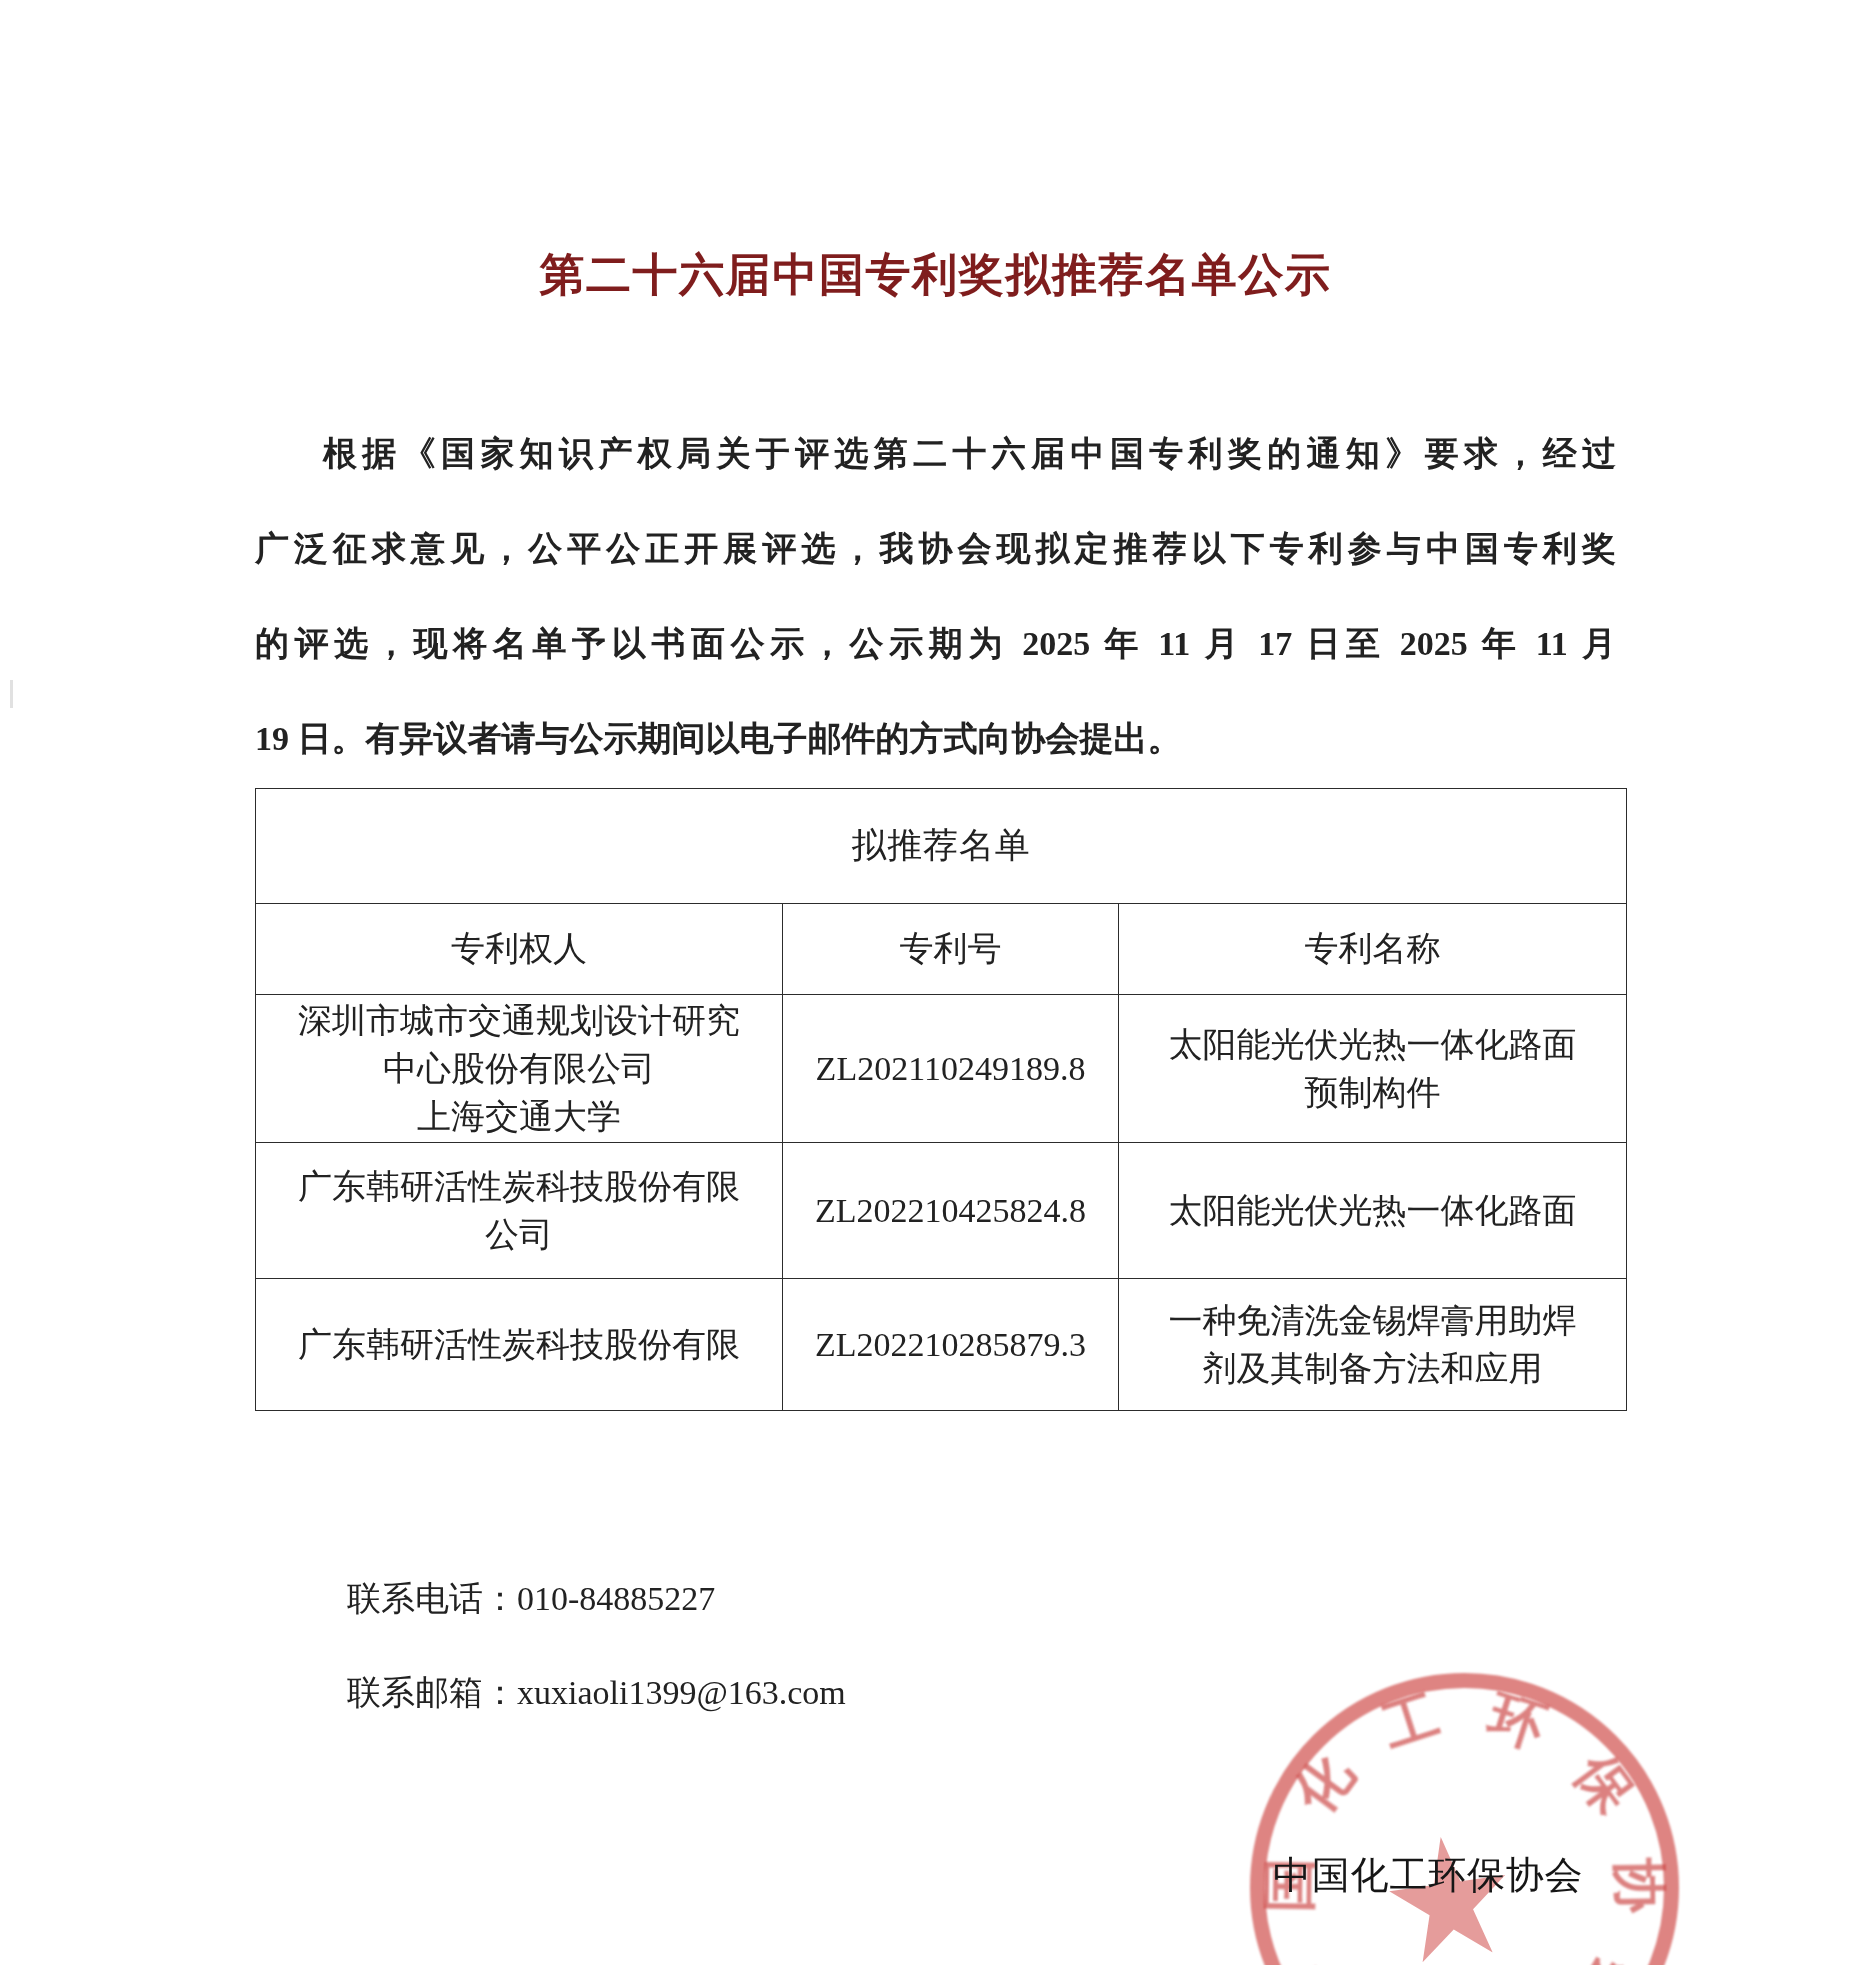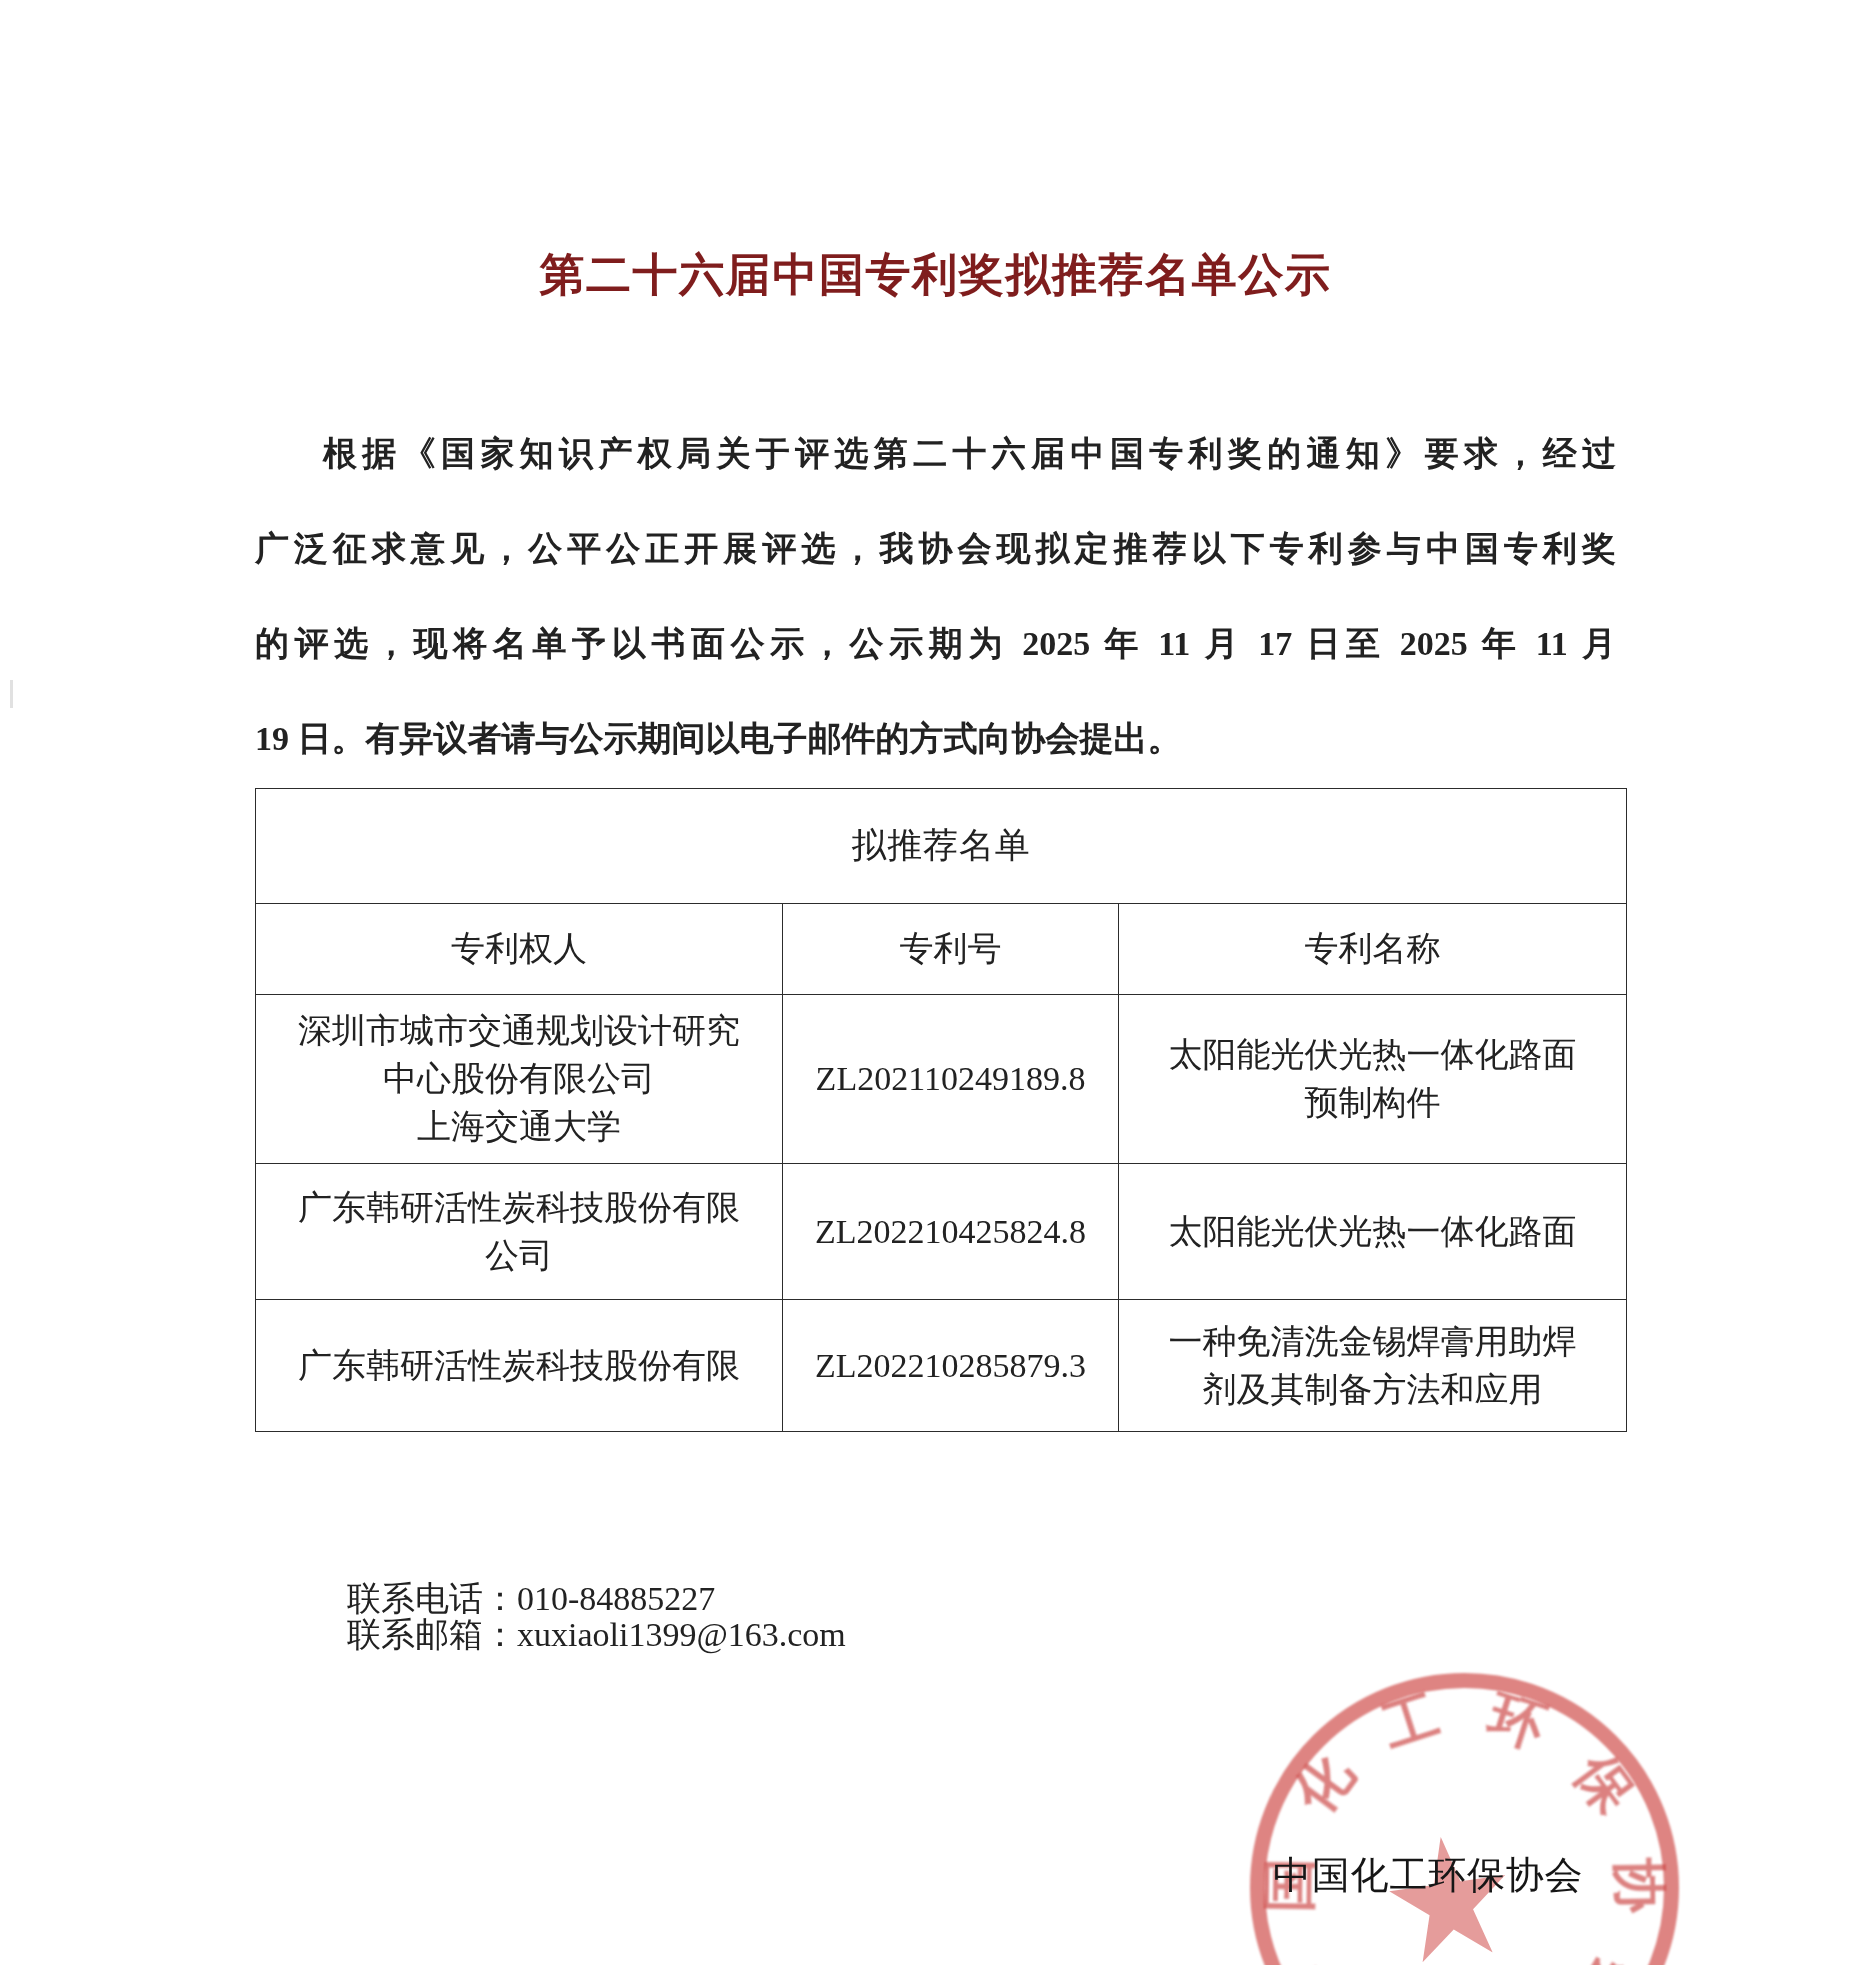--- a/index.html
+++ b/index.html
@@ -54,34 +54,34 @@
   }
   .rec-table td, .rec-table th {
     border: 1.6px solid #2c2c2c;
     text-align: center;
     vertical-align: middle;
     font-size: 34px;
     font-weight: normal;
     line-height: 48px;
     color: #222222;
     white-space: pre-line;
-    padding: 12px 7px;
+    padding: 1px 7px;
     overflow: hidden;
   }
   .rec-table .caption-cell { font-size: 35px; letter-spacing: 0.8px; }
 
   
   .contact-line {
     position: absolute; left: 347px;
     height: 67px; line-height: 67px;
     font-size: 34px; color: #222222;
     white-space: nowrap;
   }
   .contact-phone { top: 1565px; }
-  .contact-email { top: 1601px; }
+  .contact-email { top: 1659px; }
 
   
   .stamp-box {
     position: absolute; left: 1244px; top: 1667px;
     width: 440px; height: 440px;
     z-index: 1;
   }
   .seal-ring {
     position: absolute; left: 5.5px; top: 5.5px;
     width: 429px; height: 429px;

